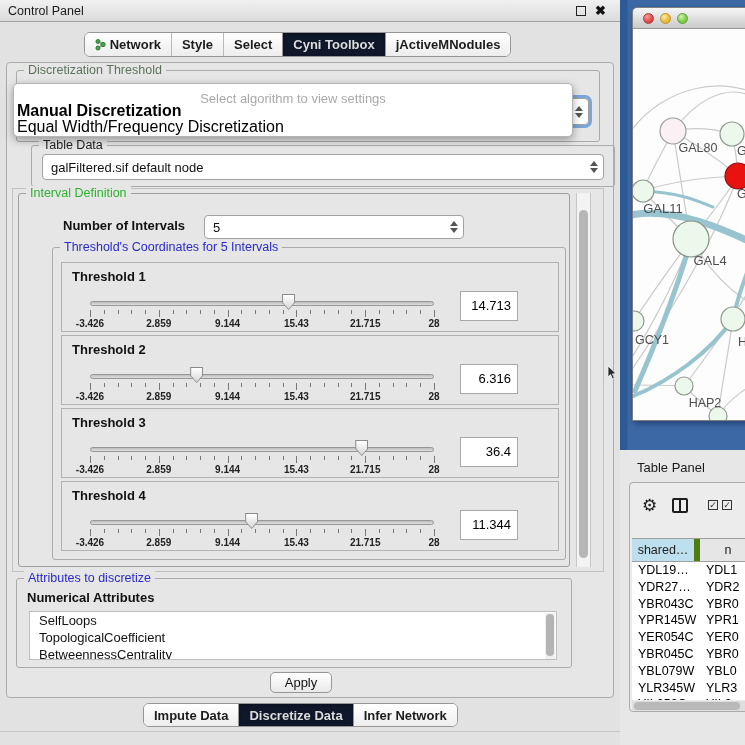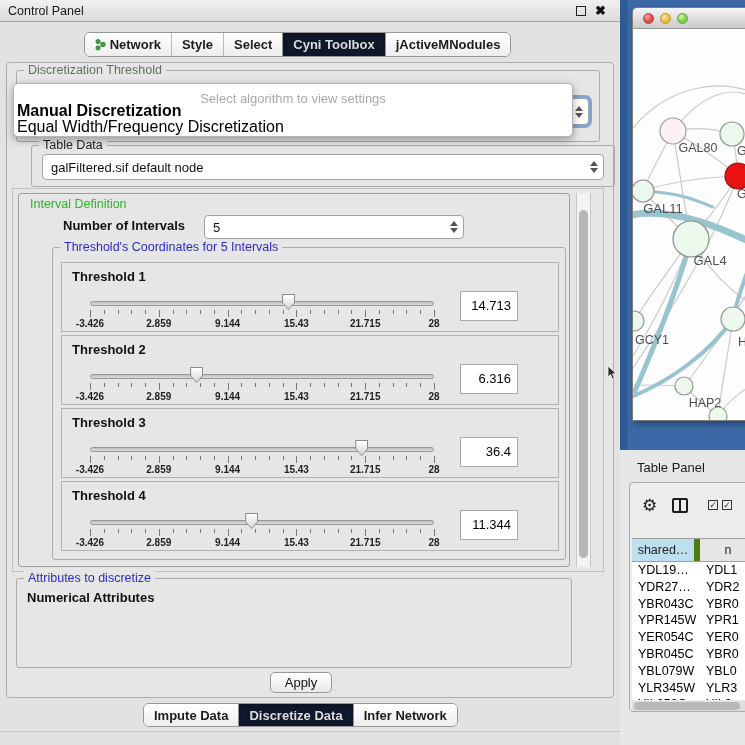--- a/index.html
+++ b/index.html
@@ -26,21 +26,21 @@
   .tab.selected { background:#0f172a; color:#dcdcdc; box-shadow:inset 0 1px 3px rgba(0,0,0,.35); }
   .tab .lbl { padding:0 10px; display:inline-block; }
 
   
   #main-panel { left:6px; top:62px; width:608px; height:636px; background:#e6e6e6;
     border:1px solid #ababab; border-radius:4px; }
 
   .group { position:absolute; border:1px solid #ababab; border-radius:3px; }
   .group-title { position:absolute; top:-8px; left:7px; background:#e6e6e6; padding:0 4px;
     font-size:12.5px; white-space:nowrap; }
-  .gt-green { color:#2db32d;margin-top:11px; }
+  .gt-green { color:#2db32d; }
   .gt-blue  { color:#2a2ac8; }
   .gt-dark  { color:#222; }
   .gt-dim   { color:#5d735d; }
 
   .combo { position:absolute; background:#fff; border:1px solid #a2a2a2; border-radius:4px;
     font-size:13px; color:#111; display:flex; align-items:center; }
   .combo .cval { flex:1; padding-left:8px; white-space:nowrap; overflow:hidden; }
   .stepper { width:18px; display:flex; flex-direction:column; align-items:center; gap:2px; }
   .tri-up { width:0; height:0; border-left:4px solid transparent; border-right:4px solid transparent;
     border-bottom:5px solid #555; }
@@ -414,20 +414,28 @@
               <span class="scale-label" style="left: 372px;">28</span>
             </div>
     <div class="value-box">11.344</div>
   </div>
 </div>
     </div>
 
     <div id="attr-group" class="group">
       <span class="group-title gt-blue">Attributes to discretize</span>
       <span class="bold-label" style="left:10px;top:11px;">Numerical Attributes</span>
+      <div id="attr-listbox">
+        <div id="attr-scrollbar">
+          <div id="attr-scroll-thumb"></div>
+        </div>
+      <div class="attr-item">SelfLoops</div>
+          <div class="attr-item">TopologicalCoefficient</div>
+          <div class="attr-item">BetweennessCentrality</div>
+        </div>
     </div>
 
     <div id="apply-button" class="abs">Apply</div>
 
     <div id="bottom-tabs" class="abs">
       <div class="tab">
         <span class="lbl">Impute Data</span>
       </div>
       <div class="tab seg selected">
         <span class="lbl">Discretize Data</span>

